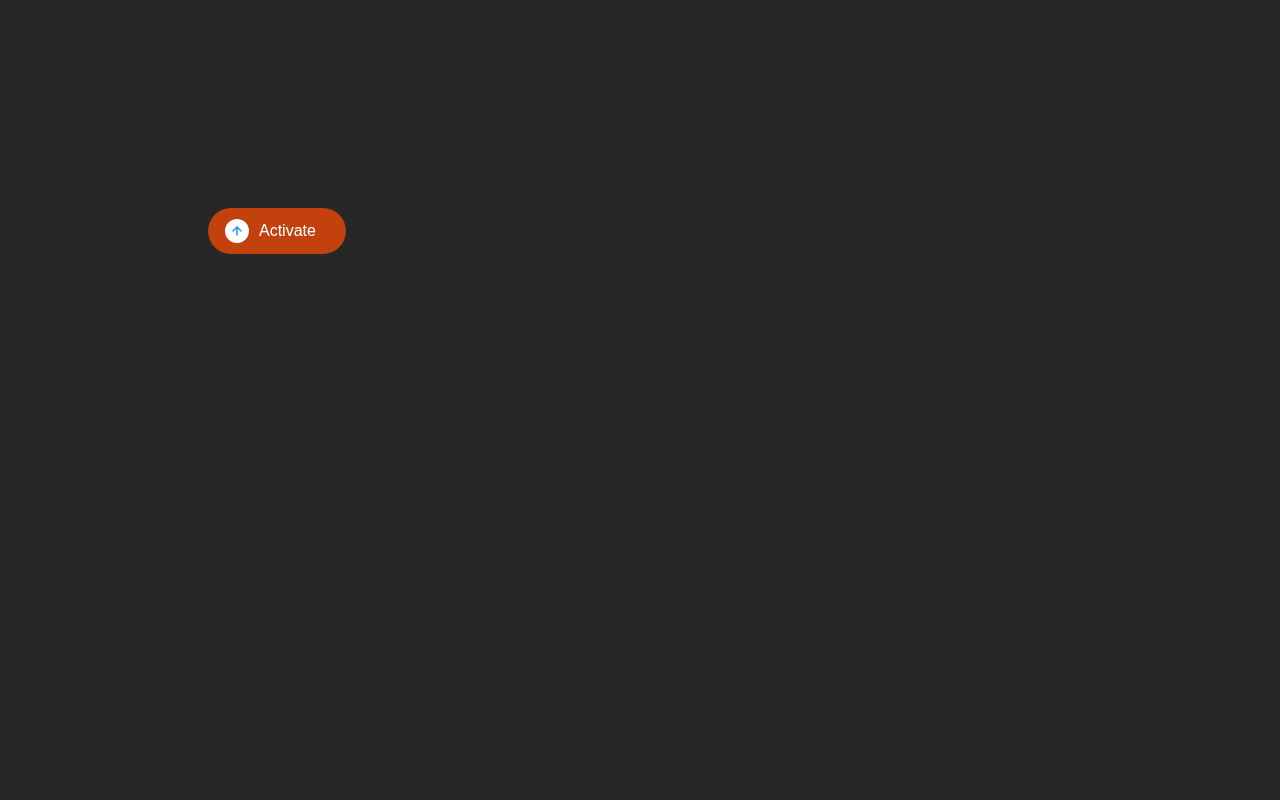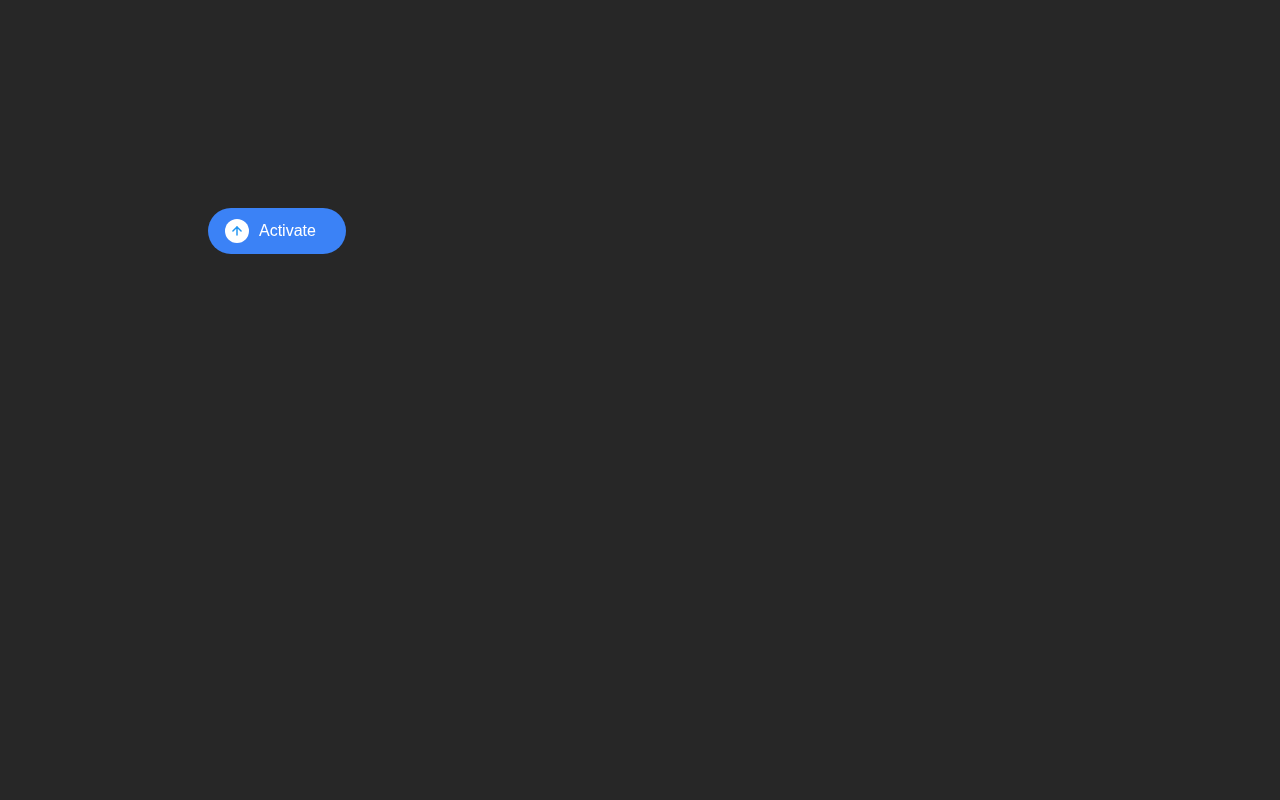--- a/index.html
+++ b/index.html
@@ -17,21 +17,21 @@
       overflow: hidden;
     }
     
     .activate-button {
       position: absolute;
       left: 208px;
       top: 208px;
       display: inline-flex;
       align-items: center;
       gap: 10px;
-      background-color: #3b82f6;
+      background-color: #c2410c;
       color: #ffffff;
       border: none;
       border-radius: 9999px;
       padding: 11px 30px 11px 17px;
       font-size: 16px;
       font-weight: 400;
       cursor: pointer;
       line-height: 1.5;
     }
     

